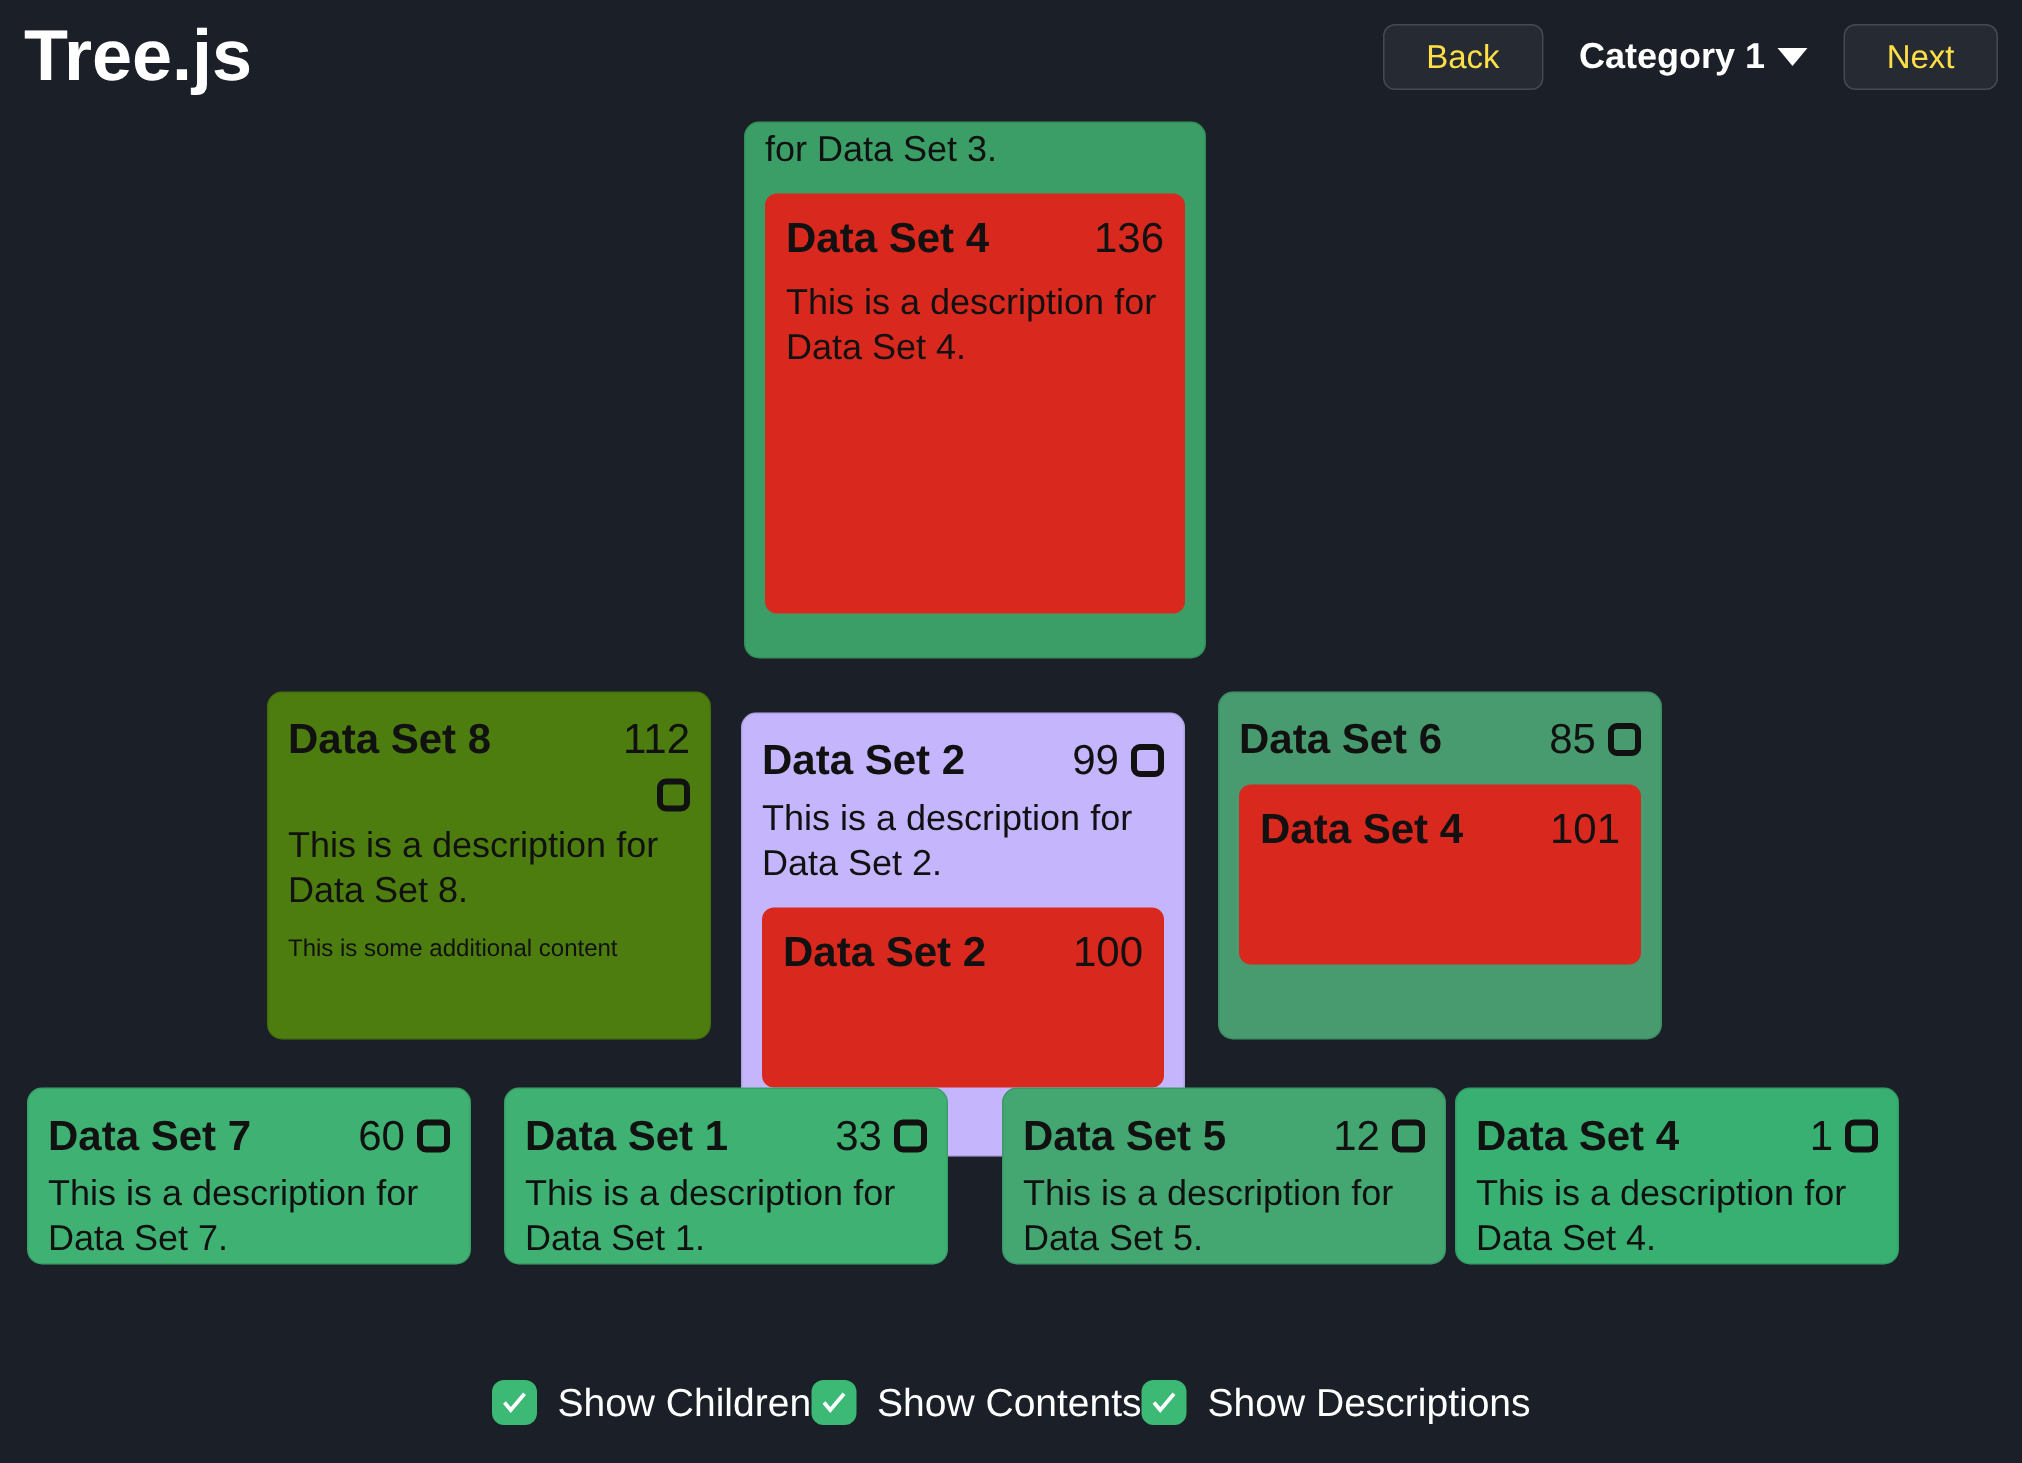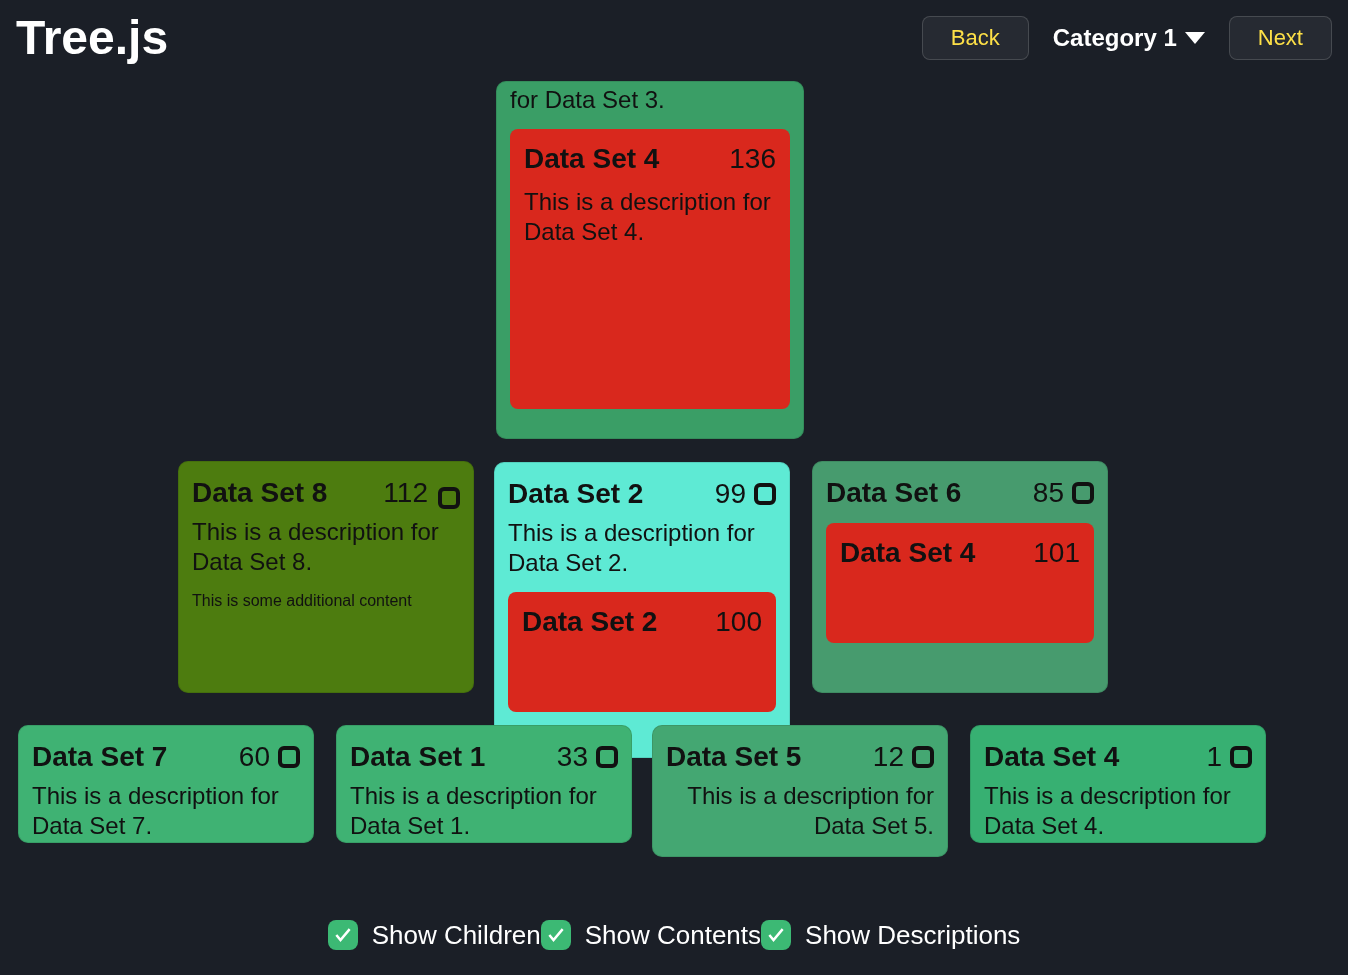--- a/index.html
+++ b/index.html
@@ -116,27 +116,27 @@
     background: #3cb974;
     border-radius: 8px;
     display: flex; align-items: center; justify-content: center;
   }
   .chk-box svg { width: 20px; height: 20px; stroke: #fff; stroke-width: 3; fill: none; }
 
   
   #c-root { left: 496px; top: 6px; width: 308px; height: 358px; background:#3a9e66; padding-top:0;}
   #c-root-child { background:#d9281d; height: 280px; }
   #c-ds8 { left: 178px; top: 386px; width: 296px; height: 232px; background:#4d7c0f;}
-  #c-ds2 { left: 494px; top: 387px; width: 296px; height: 296px; background:#5eead4;}
+  #c-ds2 { left: 494px; top: 400px; width: 296px; height: 296px; background:#c4b5fd;}
   #c-ds2-child { background:#d9281d; height:120px;}
   #c-ds6 { left: 812px; top: 386px; width: 296px; height: 232px; background:#479b6e;}
   #c-ds6-child { background:#d9281d; height:120px;}
   #c-ds7 { left: 18px;  top: 650px; width: 296px; height: 118px; background:#3fb273;}
   #c-ds1 { left: 336px; top: 650px; width: 296px; height: 118px; background:#3fb273;}
-  #c-ds5 { left: 652px; top: 650px; width: 296px; height: 132px; background:#44a772;text-align:right;}
+  #c-ds5 { left: 668px; top: 650px; width: 296px; height: 118px; background:#44a772;}
   #c-ds4 { left: 970px; top: 650px; width: 296px; height: 118px; background:#37b072;}
   
   #c-root .card-desc{ padding-top:4px;}
 </style>
 </head>
 <body>
 
 <div class="header">
   <div class="title">Tree.js</div>
   <div class="header-right">
@@ -160,21 +160,21 @@
             <span>136</span>
           </div>
       </div>
       <div class="card-desc">This is a description for Data Set 4.</div>
     </div>
   </div>
 
   <div id="c-ds8" class="card">
     <div class="card-head">
       <div class="card-title">Data Set 8</div>
-      <div class="card-value" style="flex-direction:row; align-items:flex-end; gap:10px;">
+      <div class="card-value" style="flex-direction:column; align-items:flex-end; gap:10px;">
         <span>112</span>
         <span class="stop-icon"></span>
       </div>
     </div>
     <div class="card-desc">This is a description for Data Set 8.</div>
     <div class="card-content">This is some additional content</div>
   </div>
 
   <div id="c-ds2" class="card">
     <div class="card-head">

